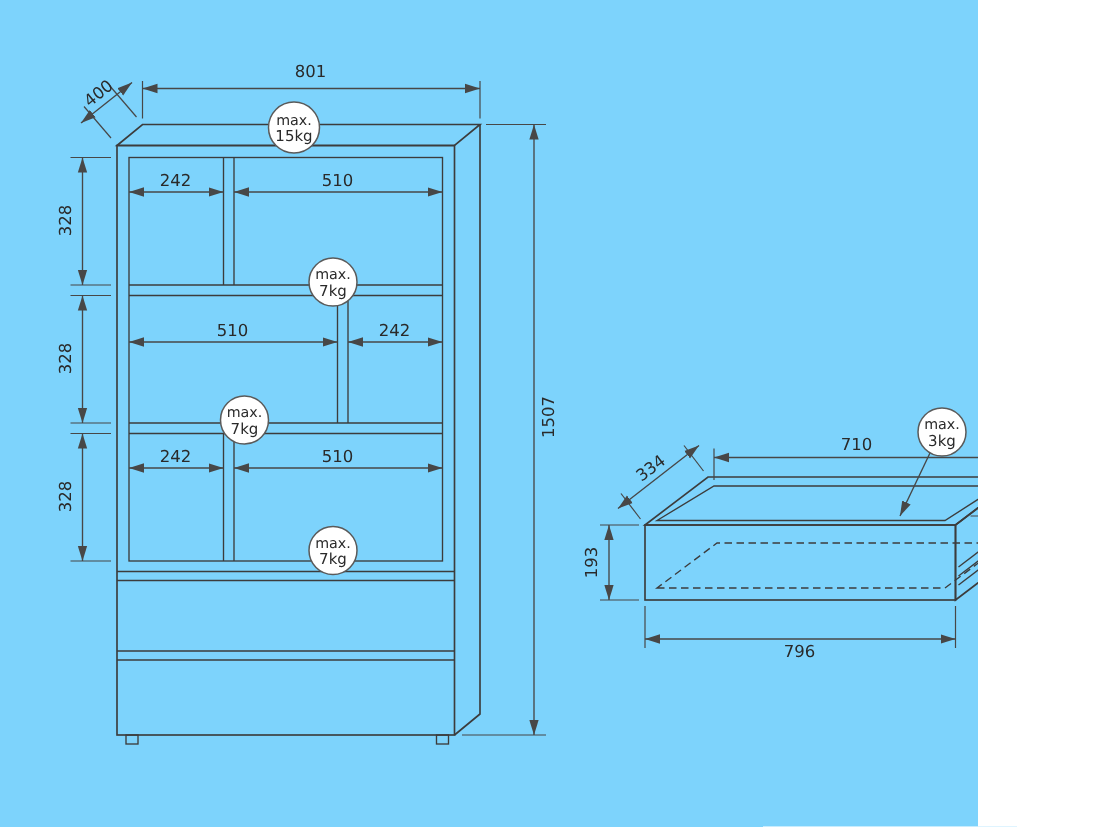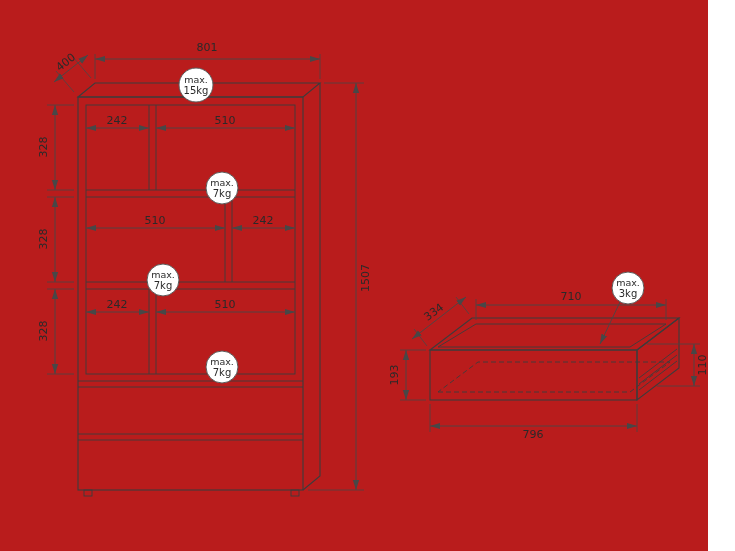--- a/index.html
+++ b/index.html
@@ -1,16 +1,16 @@
 <!DOCTYPE html>
 <html><head>
 <meta charset="utf-8">
 <style>
   html,body{margin:0;padding:0;background:#ffffff;}
-  #canvas{position:relative;width:708px;height:551px;background:#b91c1c;overflow:hidden;}
+  #canvas{position:relative;width:652px;height:551px;background:#7dd3fc;overflow:hidden;}
   svg{display:block;}
   .edge{stroke:#3c3c3c;stroke-width:1.1;fill:none;stroke-linejoin:miter;}
   .thin{stroke:#3c3c3c;stroke-width:0.9;fill:none;}
   .dim{stroke:#474747;stroke-width:0.9;fill:none;}
   .ext{stroke:#474747;stroke-width:0.8;fill:none;}
   .dashed{stroke:#3c3c3c;stroke-width:0.9;fill:none;stroke-dasharray:5 3;}
   .circ{fill:#ffffff;stroke:#5a5a5a;stroke-width:1;}
   text{font-family:"DejaVu Sans", sans-serif;fill:#2a2a2a;}
   .dimtxt{font-size:11px;text-anchor:middle;}
   .ctxt{font-size:9.5px;text-anchor:middle;}

